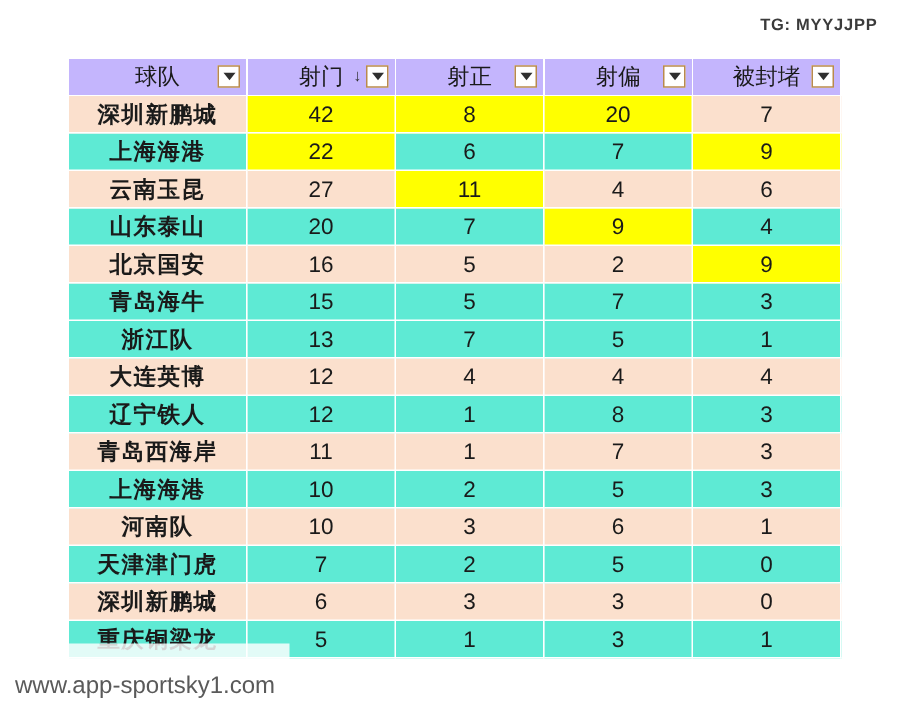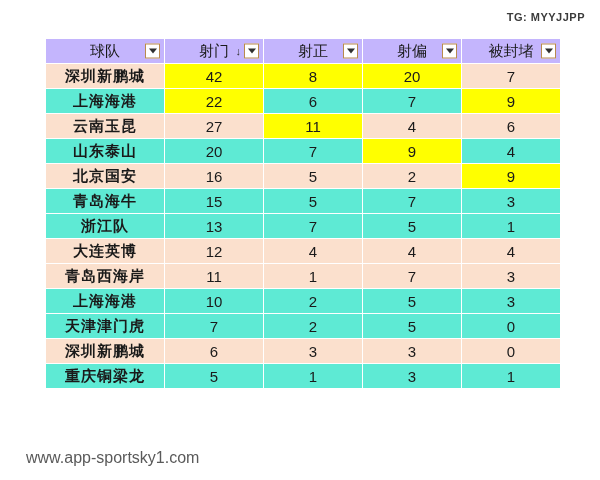--- a/index.html
+++ b/index.html
@@ -32,21 +32,20 @@
   
   .site-watermark {
     position: absolute;
     left: 0px;
     bottom: 8px;
     background: rgba(255,255,255,0.82);
     color: #5a5a5a;
     font-size: 16px;
     padding: 20px 10px 5px 10px;
     font-family: "Liberation Sans", sans-serif;
-    margin-left: 16px;
   }
 
   .table-wrap {
     position: absolute;
     left: 45px;
     top: 38px;
     width: 510px;
   }
 
   table.grid {
@@ -216,34 +215,48 @@
           <td class="num">5</td>
           <td class="num">1</td>
         </tr>
         <tr class="band-a">
           <td class="team">大连英博</td>
           <td class="num">12</td>
           <td class="num">4</td>
           <td class="num">4</td>
           <td class="num">4</td>
         </tr>
+        <tr class="band-b">
+          <td class="team">辽宁铁人</td>
+          <td class="num">12</td>
+          <td class="num">1</td>
+          <td class="num">8</td>
+          <td class="num">3</td>
+        </tr>
         <tr class="band-a">
           <td class="team">青岛西海岸</td>
           <td class="num">11</td>
           <td class="num">1</td>
           <td class="num">7</td>
           <td class="num">3</td>
         </tr>
         <tr class="band-b">
           <td class="team">上海海港</td>
           <td class="num">10</td>
           <td class="num">2</td>
           <td class="num">5</td>
           <td class="num">3</td>
         </tr>
+        <tr class="band-a">
+          <td class="team">河南队</td>
+          <td class="num">10</td>
+          <td class="num">3</td>
+          <td class="num">6</td>
+          <td class="num">1</td>
+        </tr>
         <tr class="band-b">
           <td class="team">天津津门虎</td>
           <td class="num">7</td>
           <td class="num">2</td>
           <td class="num">5</td>
           <td class="num">0</td>
         </tr>
         <tr class="band-a">
           <td class="team">深圳新鹏城</td>
           <td class="num">6</td>

